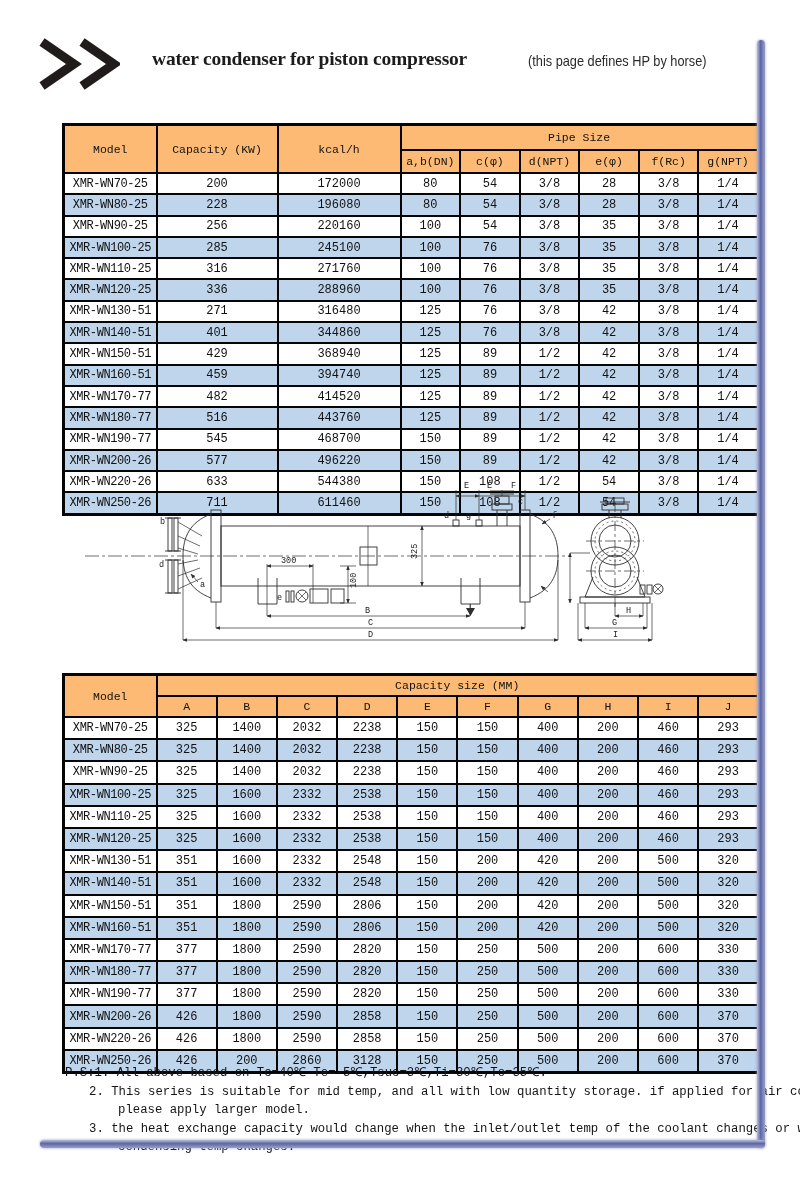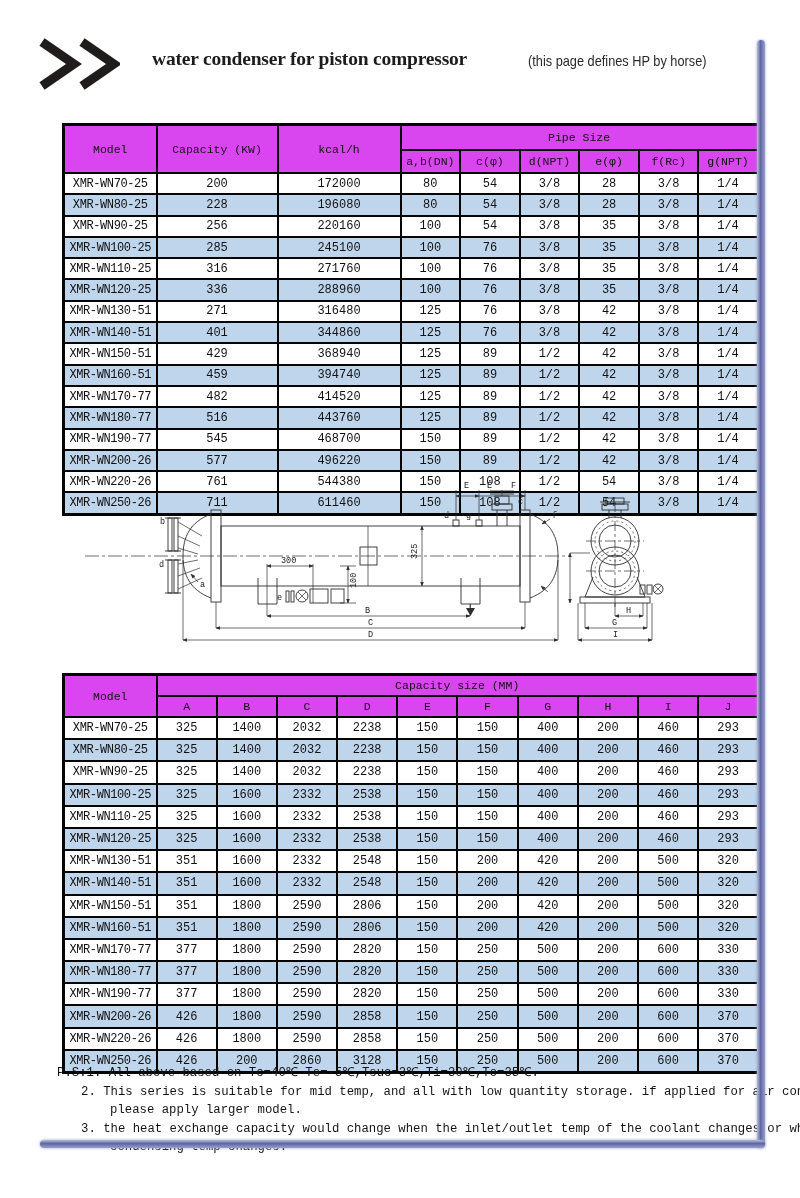--- a/index.html
+++ b/index.html
@@ -15,39 +15,39 @@
 
   
   .tblwrap{position:absolute;left:62px;}
   .tbl1{top:123px;}
   .tbl2{top:673px;}
   table{border-collapse:collapse;table-layout:fixed;width:695px;
         font-family:"Liberation Mono","DejaVu Sans Mono",monospace;}
   table,th,td{border:2px solid #050505;}
   table{border-width:3px;}
   th,td{text-align:center;padding:0;overflow:hidden;white-space:nowrap;}
-  thead th{background:#d946ef;font-weight:normal;font-size:11.5px;}
+  thead th{background:#fdba74;font-weight:normal;font-size:11.5px;}
   .tbl1 thead tr:nth-child(1) th{height:23px;}
   .tbl1 thead tr:nth-child(2) th{height:21px;}
   .tbl2 thead th{height:19px;}
   .tbl1 tbody td{height:19.3px;font-size:12px;}
   .tbl2 tbody td{height:20.2px;font-size:12px;}
   tbody tr:nth-child(even) td{background:#bed5ec;}
   td.model{font-size:11px;letter-spacing:-0.4px;margin-left:8px;}
 
   
   .diagram{position:absolute;left:50px;top:474px;width:710px;height:196px;}
   .diagram svg{display:block;}
   .dg{stroke:#2e2e2e;stroke-width:0.9;fill:none;}
   .dgt{font-family:"Liberation Mono","DejaVu Sans Mono",monospace;font-size:8.5px;
        fill:#222;stroke:none;}
   .dgd{stroke:#2e2e2e;stroke-width:0.7;fill:none;}
 
   
-  .notes{position:absolute;left:54px;top:1064px;width:690px;font-size:12.3px;line-height:18.5px;color:#151515;}
+  .notes{position:absolute;left:62px;top:1064px;width:690px;font-size:12.3px;line-height:18.5px;color:#151515;}
   .notes div{white-space:nowrap;}
 
   
   .bar-right{position:absolute;left:757px;top:40px;width:8px;height:1108px;border-radius:4px;
              background:linear-gradient(to right,#b6bcd8,#5d66a3 45%,#9aa0c8);box-shadow:0 0 3px #9aa0c8;}
   .bar-bottom{position:absolute;left:40px;top:1140px;width:725px;height:8px;border-radius:4px;
              background:linear-gradient(to bottom,#b6bcd8,#5d66a3 45%,#9aa0c8);box-shadow:0 0 3px #9aa0c8;}
 </style>
 </head>
 <body>
@@ -242,21 +242,21 @@
             <td>496220</td>
             <td>150</td>
             <td>89</td>
             <td>1/2</td>
             <td>42</td>
             <td>3/8</td>
             <td>1/4</td>
           </tr>
           <tr>
             <td class="model">XMR-WN220-26</td>
-            <td>761</td>
+            <td>633</td>
             <td>544380</td>
             <td>150</td>
             <td>108</td>
             <td>1/2</td>
             <td>54</td>
             <td>3/8</td>
             <td>1/4</td>
           </tr>
           <tr>
             <td class="model">XMR-WN250-26</td>

